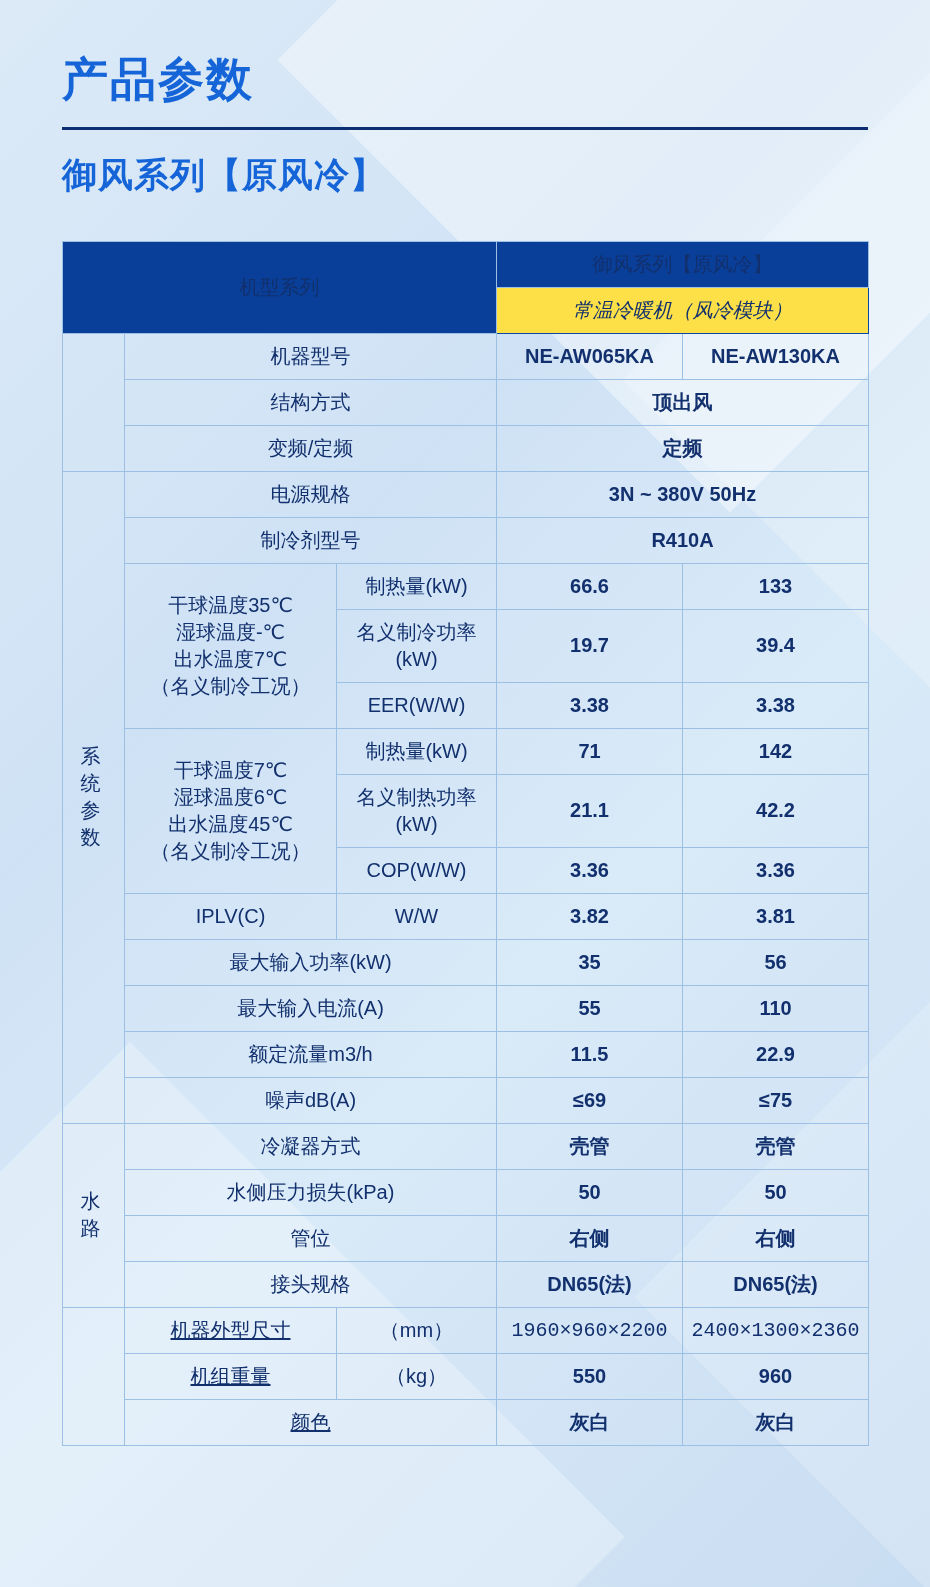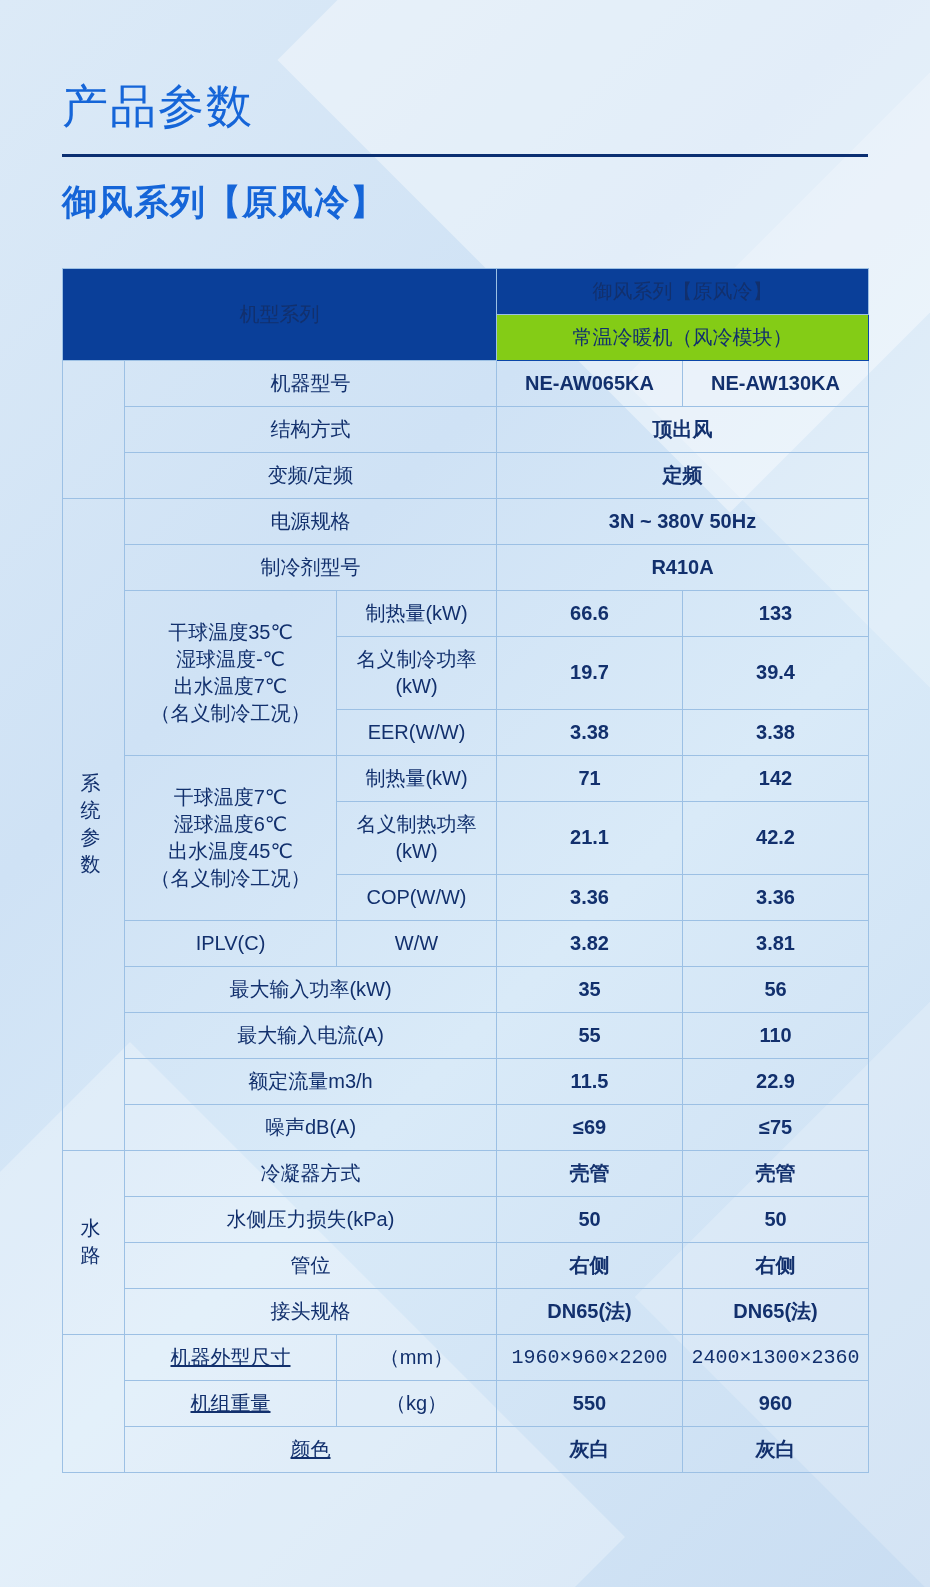--- a/index.html
+++ b/index.html
@@ -45,24 +45,24 @@
     transform: rotate(45deg);
   }
 
   .page {
     position: relative;
     z-index: 2;
     padding: 0 62px;
   }
   .title-main {
     font-size: 46px;
-    font-weight: normal;
+    font-weight: bold;
     color: #1565d8;
     letter-spacing: 2px;
-    padding-top: 81px;
+    padding-top: 54px;
     line-height: 1.1;
   }
   .title-rule {
     border-bottom: 3px solid #0b2f72;
     margin-top: 22px;
     width: 806px;
   }
   .title-sub {
     font-size: 35px;
     font-weight: bold;
@@ -88,22 +88,23 @@
     line-height: 1.35;
   }
   td.hdr {
     background: #0a3f99;
     color: #ffffff;
     border: 1px solid #0a3f99;
     font-size: 21px;
     padding: 16px 4px;
   }
   td.hdr.light {
-    background: #84cc16;
+    background: #fde047;
     border-color: #0b47a8;
+    font-style: italic;
   }
   td.sidecat {
     font-size: 22px;
     letter-spacing: 6px;
     line-height: 1.5;
     width: 62px;
   }
   td.rowlabel {
     font-size: 21px;
   }

